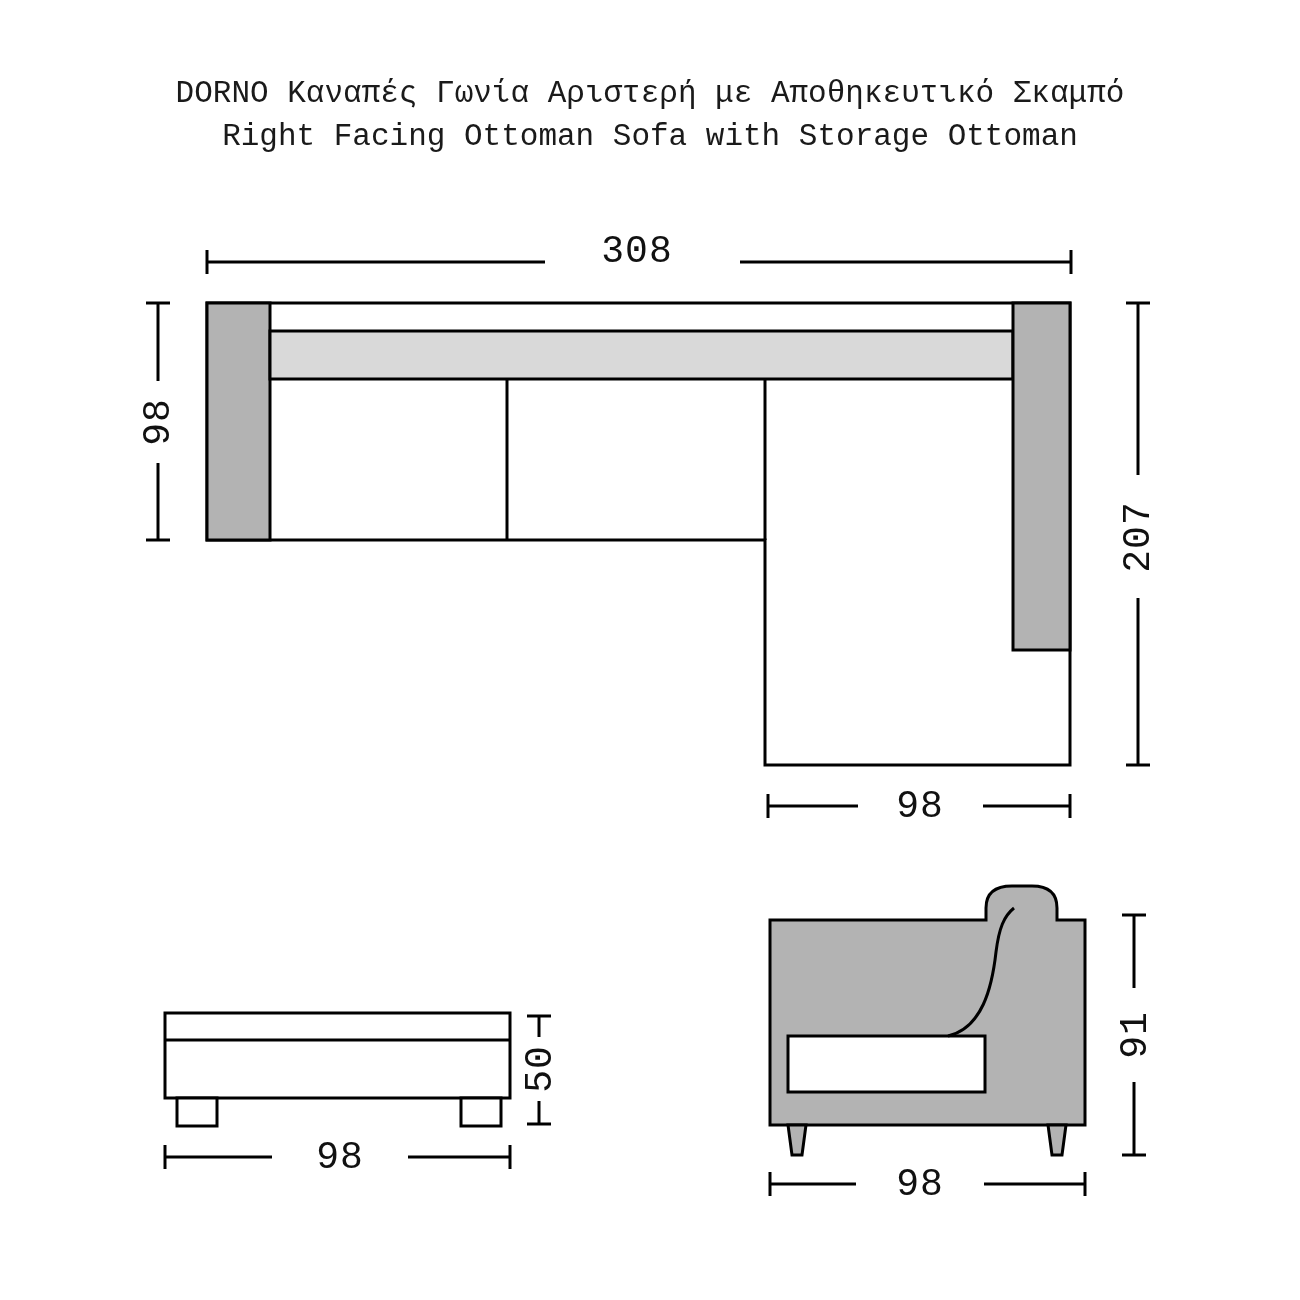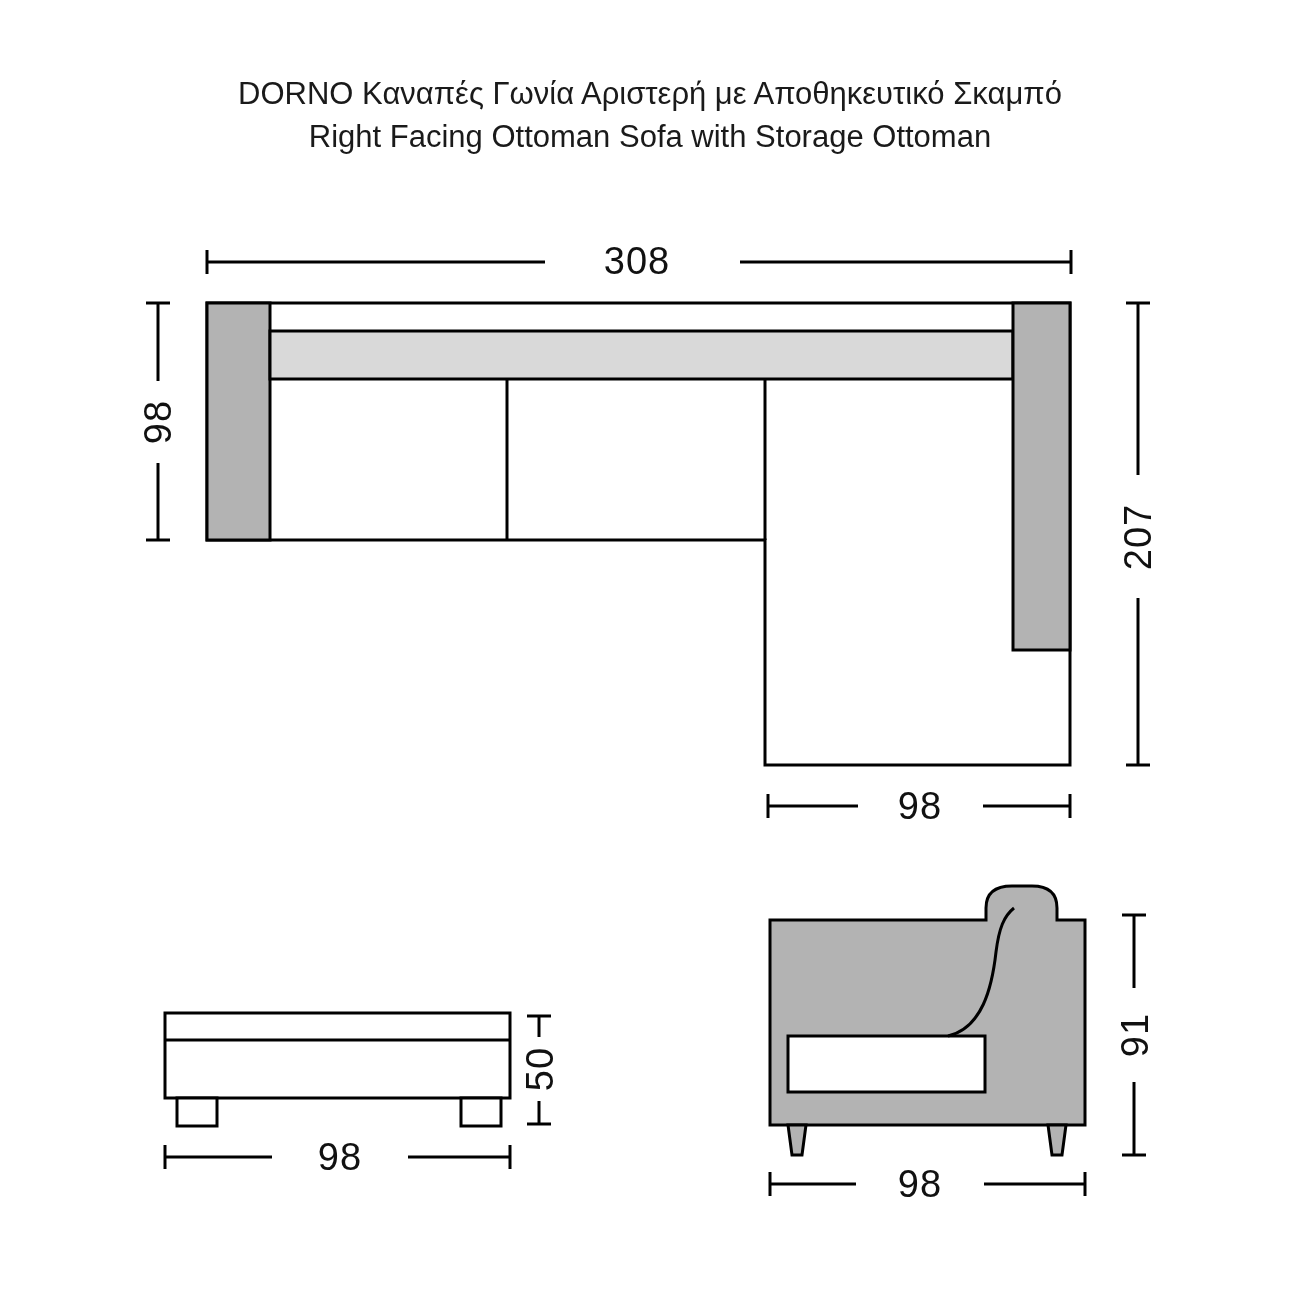--- a/index.html
+++ b/index.html
@@ -7,20 +7,21 @@
     padding: 0;
     background: #ffffff;
     font-family: "Liberation Sans", sans-serif;
   }
   #canvas {
     position: relative;
     width: 1300px;
     height: 1300px;
     background: var(--background, #fff);
     overflow: hidden;
+    font-family: Liberation Mono, monospace;
   }
   #diagram-svg {
     position: absolute;
     left: 0;
     top: 0;
   }
   .titles {
     position: absolute;
     left: 0;
     right: 0;
@@ -140,21 +141,21 @@
     </g>
 
     <g stroke="#000" stroke-width="3">
       <line x1="770" y1="1172" x2="770" y2="1196"></line>
       <line x1="1085" y1="1172" x2="1085" y2="1196"></line>
       <line x1="770" y1="1184" x2="856" y2="1184"></line>
       <line x1="984" y1="1184" x2="1085" y2="1184"></line>
     </g>
   </svg>
 
-  <div class="dim-label" style="left:637px; top:261px;text-align:center;">308</div>
+  <div class="dim-label" style="left:637px; top:251px;text-align:center;">308</div>
 
   <div class="dim-label vertical" style="left:158px; top:422px;">98</div>
 
   <div class="dim-label vertical" style="left:1138px; top:537px;">207</div>
 
   <div class="dim-label" style="left:920px; top:806px;">98</div>
 
   <div class="dim-label vertical" style="left:540px; top:1069px;">50</div>
 
   <div class="dim-label" style="left:340px; top:1157px;">98</div>

